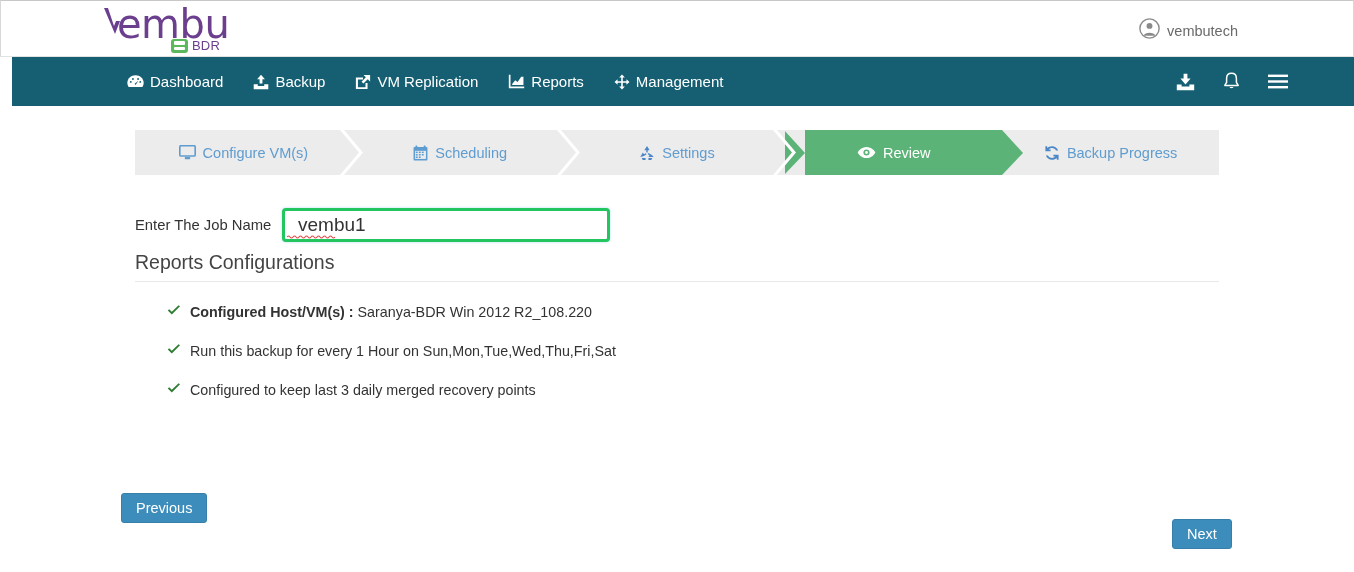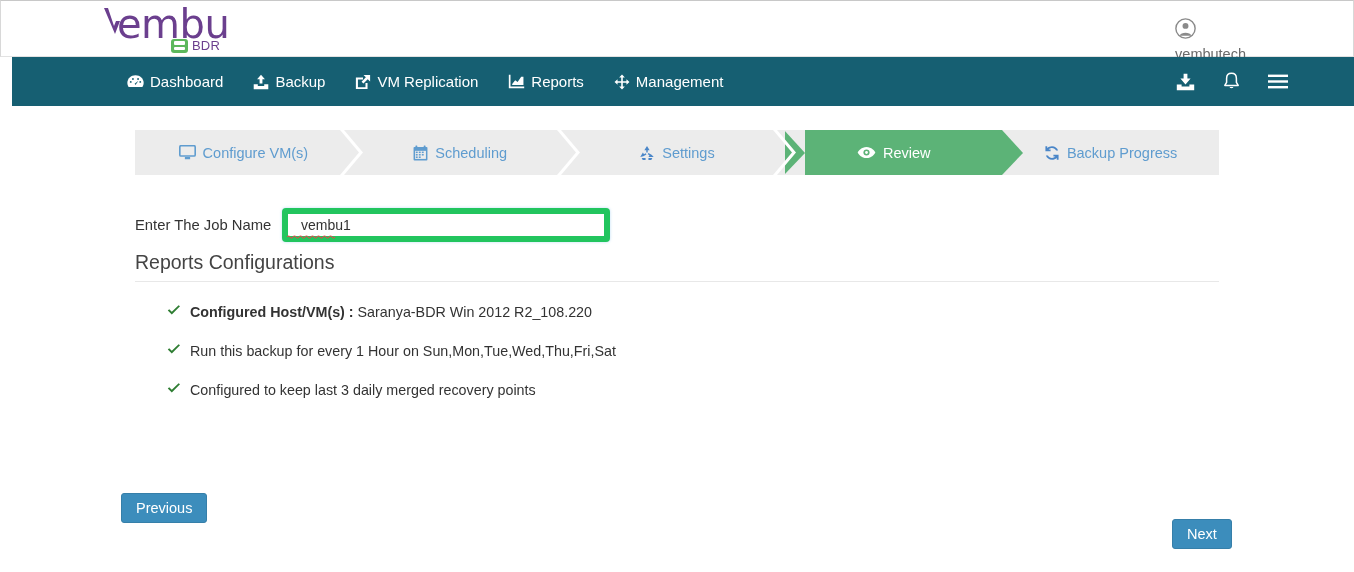--- a/index.html
+++ b/index.html
@@ -80,25 +80,24 @@
     border-radius: 1px;
   }
   .bdr-label {
     font-size: 13px;
     color: #6b3f8e;
     font-weight: 400;
     letter-spacing: 0.2px;
   }
   .user-area {
     position: absolute;
-    right: 107px; top: 17px;
-    display: flex;
-    align-items: flex-start;
+    right: 115px; top: 17px;
+    display: flex;
+    align-items: flex-end;
     gap: 7px;
-    flex-direction: column;
   }
   .user-icon { width: 21px; height: 21px; display: block; }
   .user-name {
     font-size: 14.5px;
     color: #6a6a6a;
   }
 
   
   .navbar {
     position: absolute;
@@ -200,24 +199,24 @@
     display: flex;
     align-items: center;
   }
   .jobname-label {
     font-size: 14.8px;
     color: #333333;
     width: 147px;
   }
   .jobname-input {
     width: 328px; height: 34px;
-    border: 6px solid #22c55e;
+    border: 3px solid #22c55e;
     border-radius: 4px;
     background: #ffffff;
-    font-size: 14px;
+    font-size: 19px;
     color: #333333;
     padding: 0 13px;
     font-family: "Liberation Sans", sans-serif;
     outline: none;
     box-shadow: 0 0 3px rgba(102,175,233,.45);
   }
   .jobname-underline {
     position: absolute;
     left: 287px; top: 235px;
     width: 60px; height: 4px;

